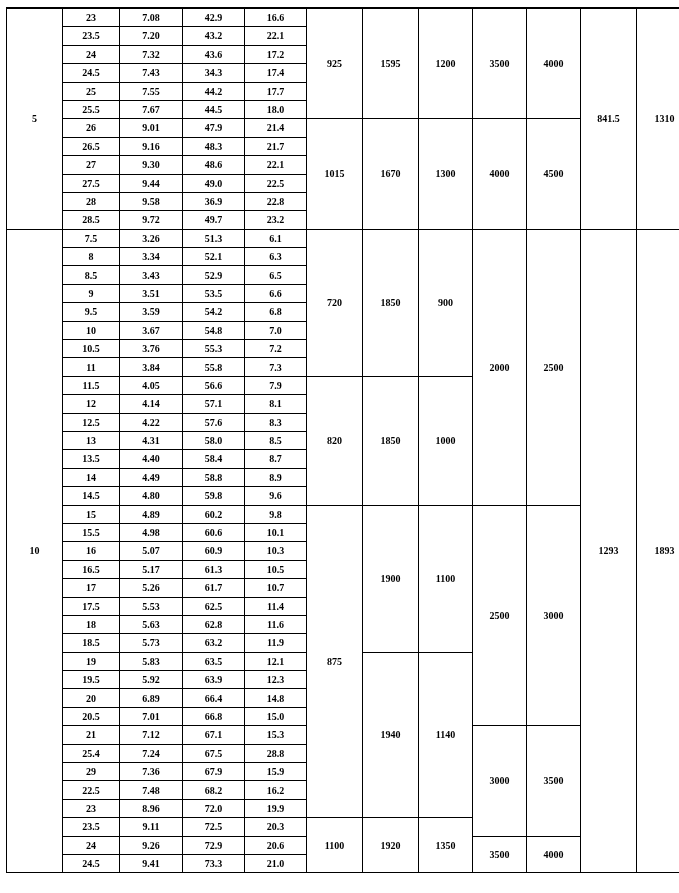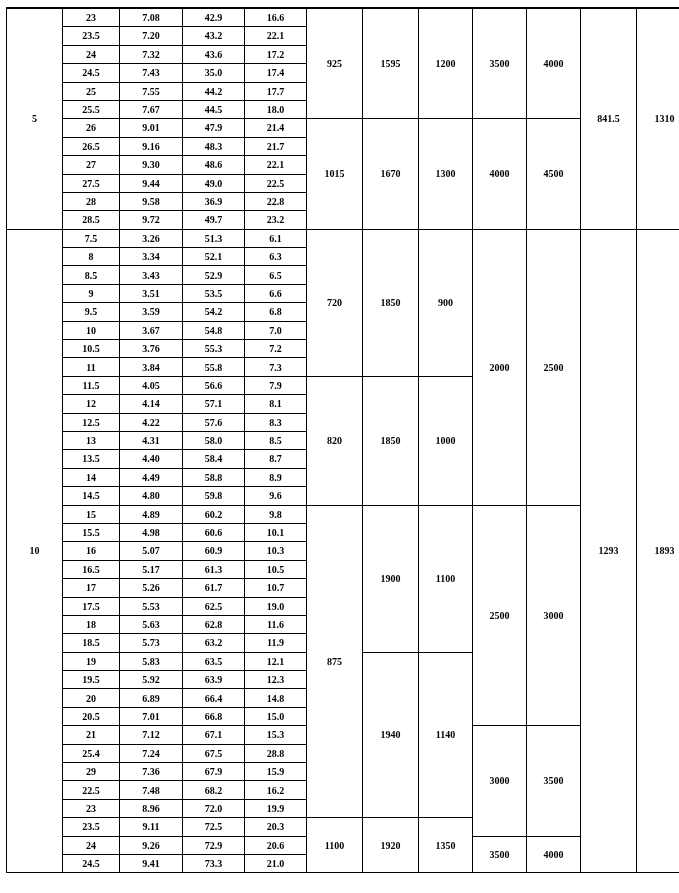--- a/index.html
+++ b/index.html
@@ -172,21 +172,21 @@
         </tr>
         <tr>
           <td class="span-col">24</td>
           <td class="num">7.32</td>
           <td class="num">43.6</td>
           <td class="num">17.2</td>
         </tr>
         <tr>
           <td class="span-col">24.5</td>
           <td class="num">7.43</td>
-          <td class="num">35.0</td>
+          <td class="num">34.3</td>
           <td class="num">17.4</td>
         </tr>
         <tr>
           <td class="span-col">25</td>
           <td class="num">7.55</td>
           <td class="num">44.2</td>
           <td class="num">17.7</td>
         </tr>
         <tr>
           <td class="span-col">25.5</td>
@@ -368,21 +368,21 @@
         <tr>
           <td class="span-col">17</td>
           <td class="num">5.26</td>
           <td class="num">61.7</td>
           <td class="num">10.7</td>
         </tr>
         <tr>
           <td class="span-col">17.5</td>
           <td class="num">5.53</td>
           <td class="num">62.5</td>
-          <td class="num">19.0</td>
+          <td class="num">11.4</td>
         </tr>
         <tr>
           <td class="span-col">18</td>
           <td class="num">5.63</td>
           <td class="num">62.8</td>
           <td class="num">11.6</td>
         </tr>
         <tr>
           <td class="span-col">18.5</td>
           <td class="num">5.73</td>

